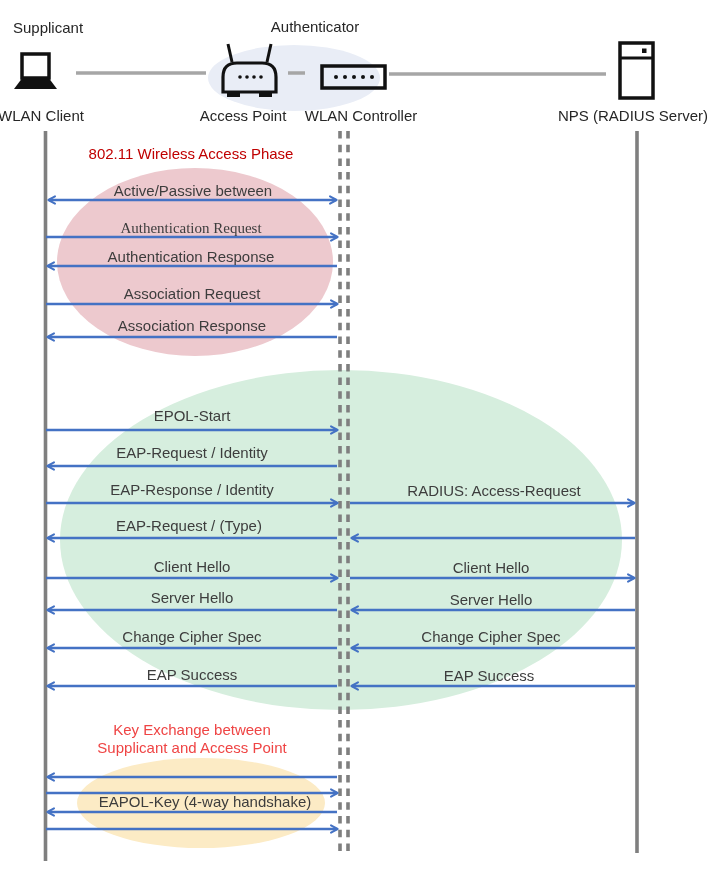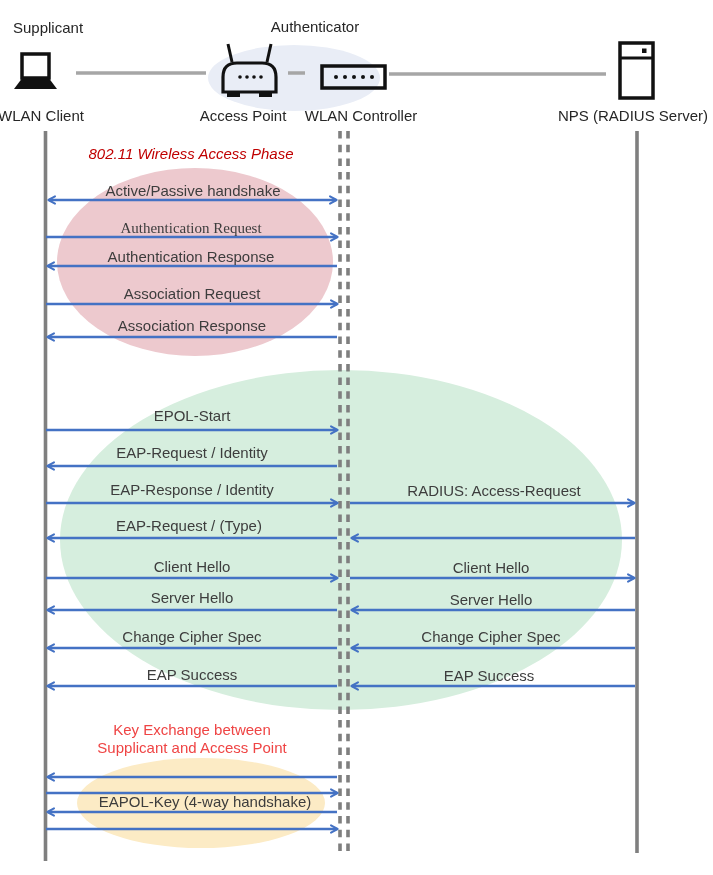--- a/index.html
+++ b/index.html
@@ -115,25 +115,25 @@
   </svg>
 
   <div class="lbl hdr left-anchor" style="left:13px;top:19px;">Supplicant</div>
   <div class="lbl hdr" style="left:303px;top:18px;margin-left:12px;">Authenticator</div>
 
   <div class="lbl hdr" style="left:41px;top:107px;">WLAN Client</div>
   <div class="lbl hdr" style="left:243px;top:107px;">Access Point</div>
   <div class="lbl hdr" style="left:361px;top:107px;">WLAN Controller</div>
   <div class="lbl hdr" style="left:633px;top:107px;">NPS (RADIUS Server)</div>
 
-  <div class="lbl phase-title p1" style="left:191px;top:145px;font-style:italic;">802.11 Wireless Access Phase</div>
+  <div class="lbl phase-title p1" style="left:191px;top:145px;">802.11 Wireless Access Phase</div>
   <div class="lbl phase-title p3" style="left:192px;top:721px;">Key Exchange between
 Supplicant and Access Point</div>
 
-  <div class="lbl" style="left:193px;top:182px;">Active/Passive handshake</div>
+  <div class="lbl" style="left:193px;top:182px;">Active/Passive between</div>
   <div class="lbl" style="left:191px;top:219px;font-family:Liberation Serif, serif;">Authentication Request</div>
   <div class="lbl" style="left:191px;top:248px;">Authentication Response</div>
   <div class="lbl" style="left:192px;top:285px;">Association Request</div>
   <div class="lbl" style="left:192px;top:317px;">Association Response</div>
 
   <div class="lbl" style="left:192px;top:407px;">EPOL-Start</div>
   <div class="lbl" style="left:192px;top:444px;">EAP-Request / Identity</div>
   <div class="lbl" style="left:192px;top:481px;">EAP-Response / Identity</div>
   <div class="lbl" style="left:189px;top:517px;">EAP-Request / (Type)</div>
   <div class="lbl" style="left:192px;top:558px;">Client Hello</div>

